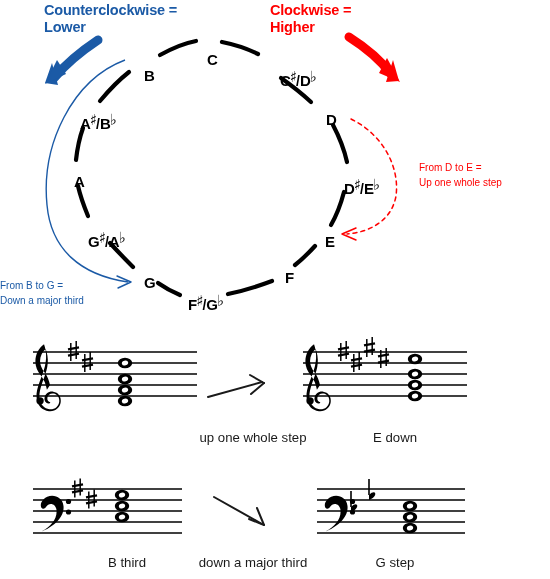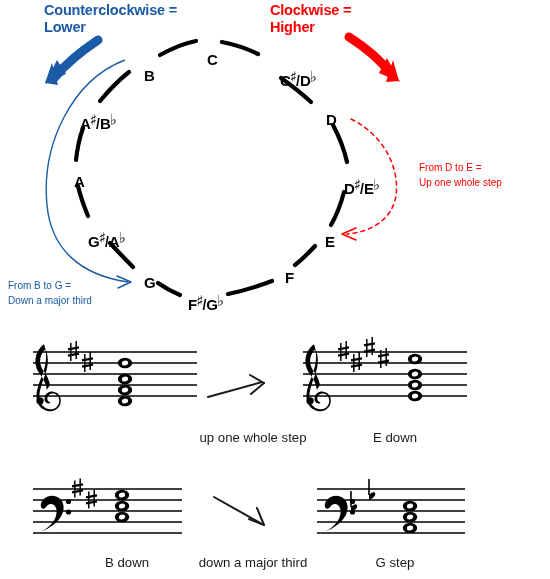--- a/index.html
+++ b/index.html
@@ -64,21 +64,21 @@
     font-weight: bold;
     font-size: 14px;
   }
 
   
   .annot {
     font-size: 10px;
     line-height: 15px;
     white-space: pre-line;
   }
-  #annot-blue { left: 8px; top: 278px; color: #1b5aa6; }
+  #annot-blue { left: 0px; top: 278px; color: #1b5aa6; }
   #annot-red  { left: 419px; top: 160px; color: #ff0000; }
 
   
   .caption {
     font-size: 13.2px;
     color: #1a1a1a;
     text-align: center;
     white-space: nowrap;
   }
 
@@ -399,19 +399,19 @@
         </g>
       </g>
     </g>
   </svg>
 
 
   <div class="abs caption" style="left:178px; top:430px; width:150px;">up one whole step</div>
 
   <div class="abs caption" style="left:340px; top:430px; width:110px;">E down</div>
 
-  <div class="abs caption" style="left:72px; top:555px; width:110px;">B down</div>
+  <div class="abs caption" style="left:72px; top:555px; width:110px;">B third</div>
 
   <div class="abs caption" style="left:178px; top:555px; width:150px;">down a major third</div>
 
   <div class="abs caption" style="left:340px; top:555px; width:110px;">G step</div>
 
 </div>
 
 </body></html>

